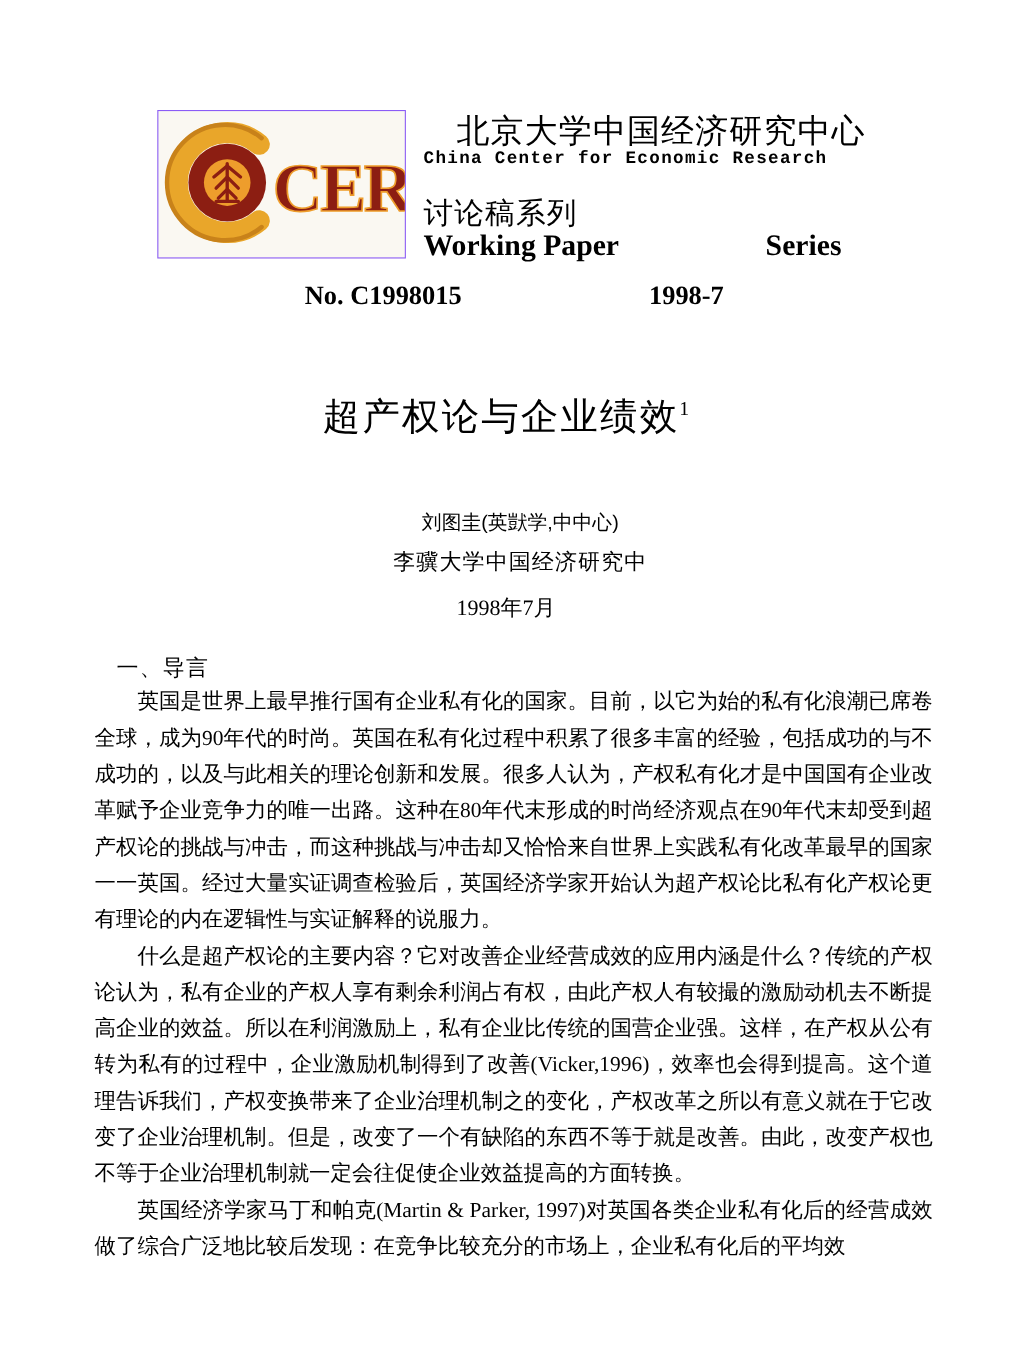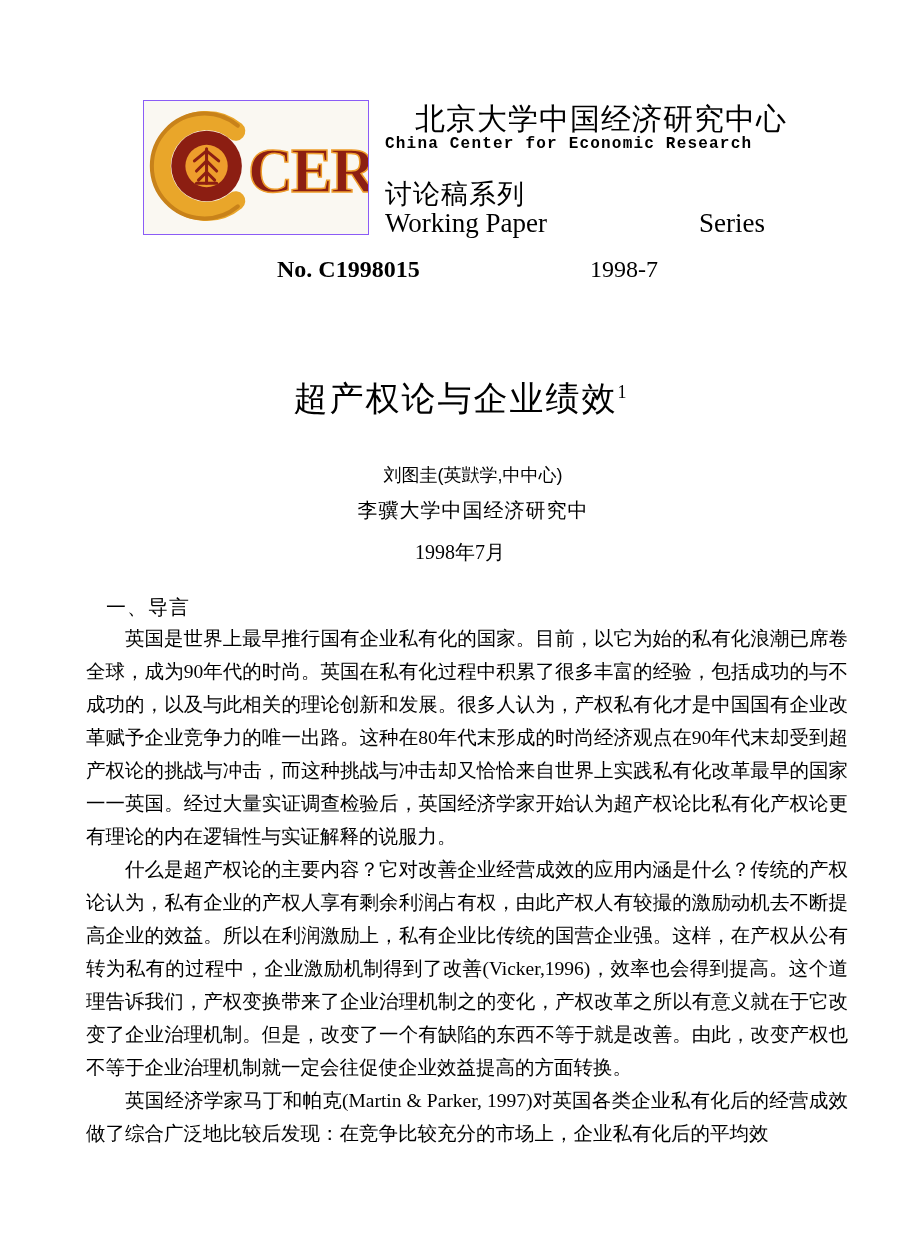--- a/index.html
+++ b/index.html
@@ -33,34 +33,34 @@
     font-family:"Liberation Mono","DejaVu Sans Mono",monospace;
     font-weight:bold; font-size:16px; letter-spacing:1.2px; white-space:nowrap;
   }
   .series-cn {
     position:absolute; left:385px; top:176px;
     font-size:27px; letter-spacing:1px; white-space:nowrap;
   }
   .series-en {
     position:absolute; left:385px; top:208px; width:380px;
     display:flex; justify-content:space-between;
-    font-weight:normal; font-size:27px; white-space:nowrap;text-align:right;
+    font-weight:bold; font-size:27px; white-space:nowrap;text-align:right;
   }
   .paper-no {
     position:absolute; left:277px; top:256px;
     font-weight:bold; font-size:24px; white-space:nowrap;
   }
   .issue-no {
     position:absolute; left:590px; top:256px;
-    font-weight:normal; font-size:24px; white-space:nowrap;
+    font-weight:bold; font-size:24px; white-space:nowrap;
   }
 
   
   .doc-title {
-    position:absolute; left:0; top:376px; width:920px; margin:0;
+    position:absolute; left:0; top:356px; width:920px; margin:0;
     text-align:center; font-size:34px; font-weight:normal;
     letter-spacing:2px; white-space:nowrap;
   }
   .doc-title sup { font-size:18px; letter-spacing:0; }
 
   .authors {
     position:absolute; left:0; top:463px; width:920px;
     text-align:center;
     font-family:"Liberation Sans","DejaVu Sans",sans-serif;
     margin-left:13px;

